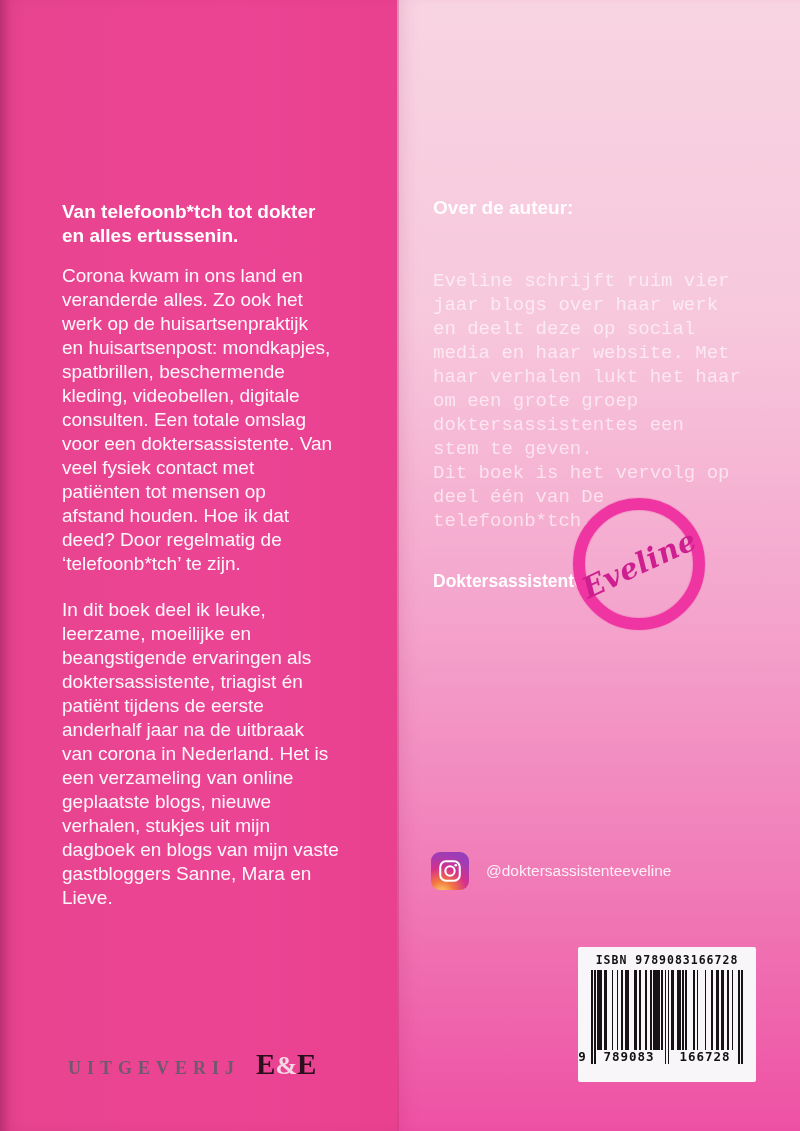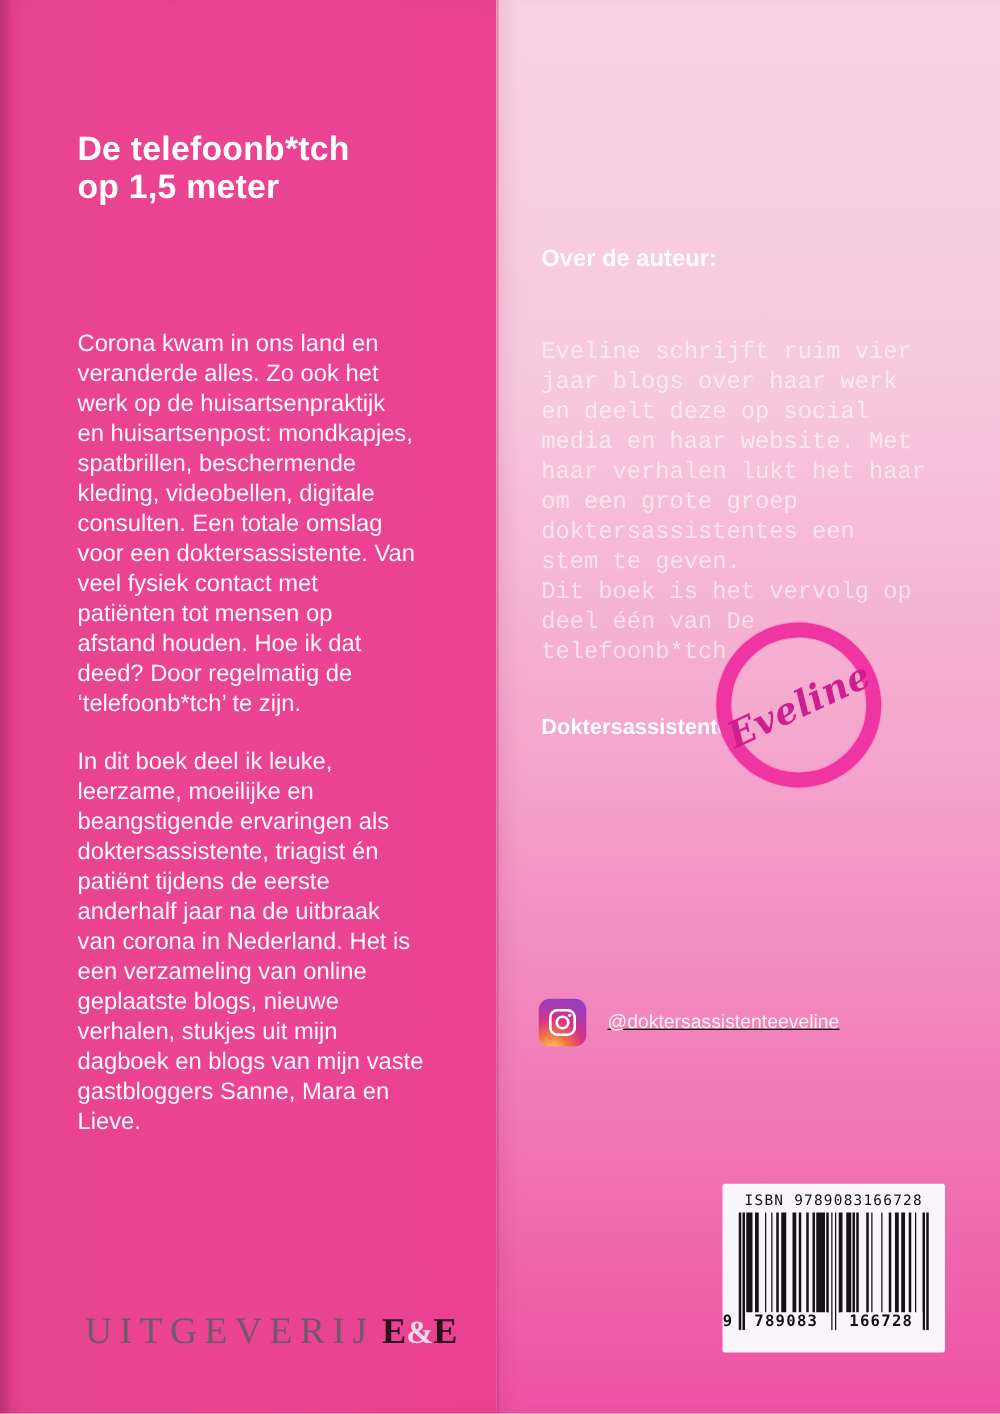--- a/index.html
+++ b/index.html
@@ -33,23 +33,23 @@
     white-space: pre-line; font-weight: normal;
   }
   .p1 { top: 264px; }
   .p2 { top: 598px; }
   .publisher {
     position: absolute; left: 68px; top: 1048px;
     font-family: "Liberation Serif", serif;
     white-space: nowrap;
   }
   .publisher .pub-name {
-    color: #6e5a6c; font-size: 30px; letter-spacing: 6px; font-weight: normal;
-  }
-  .publisher .pub-mark { font-weight: bold; font-size: 29px; margin-left: 6px; }
+    color: #6e5a6c; font-size: 18px; letter-spacing: 6px; font-weight: bold;
+  }
+  .publisher .pub-mark { font-weight: bold; font-size: 29px; margin-left: 16px; }
   .publisher .pub-e { color: #2a0f1d; }
   .publisher .pub-amp { color: #f3d9e4; font-size: 26px; }
   
   .right-panel {
     position: absolute; left: 397px; top: 0; width: 403px; height: 1131px;
     background: linear-gradient(180deg, #f8d4e2 0%, #f7c8dc 28%, #f4a3cc 55%, #f077b5 80%, #ee51a4 100%);
     box-shadow: inset 2px 0 0 rgba(190, 40, 110, 0.30), inset 14px 0 18px -10px rgba(160, 20, 90, 0.16);
   }
   .author-heading {
     position: absolute; left: 36px; top: 197px; margin: 0;
@@ -72,64 +72,64 @@
     box-sizing: border-box;
     display: flex; align-items: center; justify-content: center;
   }
   .stamp-name {
     font-family: "DejaVu Serif", serif; font-style: italic; font-weight: bold;
     color: #cf1e8f; font-size: 29px; transform: rotate(-25deg); letter-spacing: 0.5px;
     white-space: nowrap;
   }
   
   .social-row { position: absolute; left: 34px; display: flex; align-items: center; }
-  .row-ig { top: 799px; text-decoration: underline; }
+  .row-ig { top: 852px; }
   .row-fb { top: 884px; }
   .social-icon {
     width: 38px; height: 38px; border-radius: 9px; flex: 0 0 38px;
     display: flex; align-items: center; justify-content: center;
   }
   .ig-bg {
     background: radial-gradient(circle at 28% 110%, #fdd974 0%, #f2763f 26%, #d6308c 52%, #a43bb3 76%, #8940c1 100%);
   }
   .fb-bg { background: #46629e; }
   .social-handle {
     margin-left: 17px; color: rgba(255,255,255,0.88); font-size: 15.5px;
   }
   
   .barcode {
     position: absolute; left: 181px; top: 947px; width: 178px; height: 135px;
     background: #f8f6f8; border-radius: 2px; box-sizing: border-box;
     display: flex; flex-direction: column; align-items: center;
     font-family: "DejaVu Sans Mono", monospace; color: #141114;
   }
   .isbn-label {
-    margin-top: 6px; font-size: 11.5px; font-weight: normal; letter-spacing: 1px;
+    margin-top: 6px; font-size: 11.5px; font-weight: bold; letter-spacing: 1px;
     white-space: nowrap;
   }
   .bars-wrap { position: relative; width: 152px; height: 94px; margin-top: 3px; }
   .bar { position: absolute; top: 0; background: #161216; }
   .digit-group {
     position: absolute; bottom: 0; height: 14px; background: #f8f6f8;
     font-size: 12.5px; font-weight: bold; line-height: 14px; text-align: center;
     letter-spacing: 1px;
   }
   .dg-first { left: -15px; width: 13px; background: transparent; }
   .dg-left  { left: 5px;  width: 66px; }
   .dg-right { left: 81px; width: 66px; }
   svg { display: block; }
 </style>
 </head>
 <body>
 
 <div class="cover">
 
   <div class="left-panel">
-    <h1 class="book-title">De telefoonb*tch
-op 1,5 meter</h1>
+    <h2 class="book-subtitle">Van telefoonb*tch tot dokter
+en alles ertussenin.</h2>
     <p class="body-text p1">Corona kwam in ons land en
 veranderde alles. Zo ook het
 werk op de huisartsenpraktijk
 en huisartsenpost: mondkapjes,
 spatbrillen, beschermende
 kleding, videobellen, digitale
 consulten. Een totale omslag
 voor een doktersassistente. Van
 veel fysiek contact met
 patiënten tot mensen op

